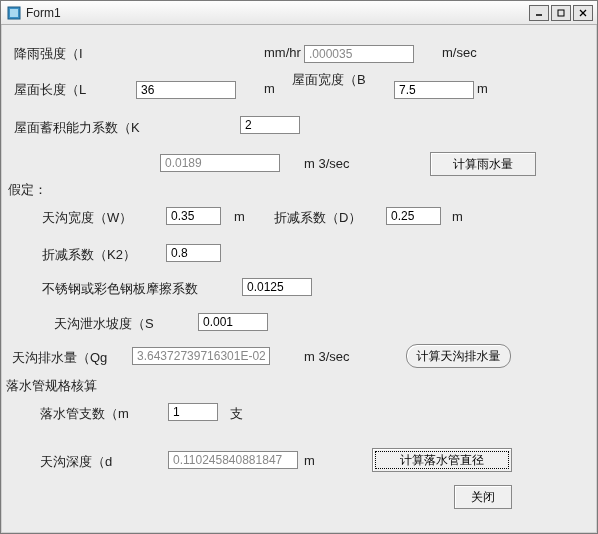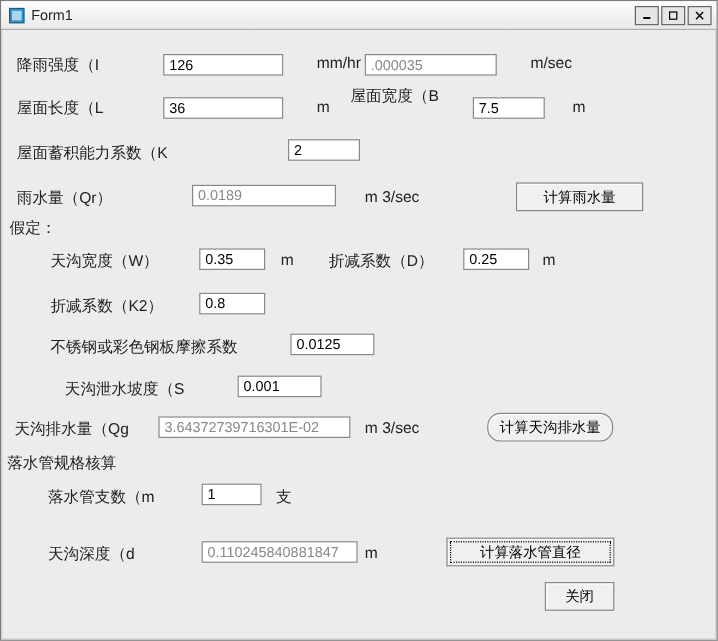--- a/index.html
+++ b/index.html
@@ -135,36 +135,34 @@
             <line x1="1" y1="1" x2="7" y2="7" stroke="#000" stroke-width="1.2"></line>
             <line x1="7" y1="1" x2="1" y2="7" stroke="#000" stroke-width="1.2"></line>
           </svg>
       </div>
     </div>
   </div>
 
   <div class="client">
 
     <span class="lbl" style="left:12px; top:20px;">降雨强度（I</span>
-    <input class="inp" style="left: 134px; top: 20px; width: 100px;" value="126">
     <span class="lbl" style="left:262px; top:20px;">mm/hr</span>
     <input class="inp" style="left: 302px; top: 20px; width: 110px;" readonly="" value=".000035">
     <span class="lbl" style="left:440px; top:20px;">m/sec</span>
 
     <span class="lbl" style="left:12px; top:56px;">屋面长度（L</span>
     <input class="inp" style="left: 134px; top: 56px; width: 100px;" value="36">
     <span class="lbl" style="left:262px; top:56px;">m</span>
     <span class="lbl" style="left:290px; top:46px;">屋面宽度（B</span>
-    <input class="inp" style="left: 392px; top: 56px; width: 60px;" value="7.5">
+    <input class="inp" style="left: 392px; top: 56px; width: 80px;" value="7.5">
     <span class="lbl" style="left:475px; top:56px;">m</span>
 
     <span class="lbl" style="left:12px; top:94px;">屋面蓄积能力系数（K</span>
     <input class="inp" style="left: 238px; top: 91px; width: 60px;" value="2">
 
-    <span class="lbl" style="left:12px; top:131px;">雨水量（Qr）</span>
     <input class="inp" style="left: 158px; top: 129px; width: 120px;" readonly="" value="0.0189">
     <span class="lbl" style="left:302px; top:131px;">m 3/sec</span>
     <div class="btn" style="left:428px; top:127px; width:106px;">计算雨水量</div>
 
     <span class="lbl" style="left:6px; top:156px;">假定：</span>
 
     <span class="lbl" style="left:40px; top:184px;">天沟宽度（W）</span>
     <input class="inp" style="left: 164px; top: 182px; width: 55px;" value="0.35">
     <span class="lbl" style="left:232px; top:184px;">m</span>
     <span class="lbl" style="left:272px; top:184px;">折减系数（D）</span>
@@ -174,21 +172,21 @@
     <span class="lbl" style="left:40px; top:221px;">折减系数（K2）</span>
     <input class="inp" style="left: 164px; top: 219px; width: 55px;" value="0.8">
 
     <span class="lbl" style="left:40px; top:255px;">不锈钢或彩色钢板摩擦系数</span>
     <input class="inp" style="left: 240px; top: 253px; width: 70px;" value="0.0125">
 
     <span class="lbl" style="left:52px; top:290px;">天沟泄水坡度（S</span>
     <input class="inp" style="left: 196px; top: 288px; width: 70px;" value="0.001">
 
     <span class="lbl" style="left:10px; top:324px;">天沟排水量（Qg</span>
-    <input class="inp" style="left: 130px; top: 322px; width: 160px;" readonly="" value="3.64372739716301E-02">
+    <input class="inp" style="left: 130px; top: 322px; width: 138px;" readonly="" value="3.64372739716301E-02">
     <span class="lbl" style="left:302px; top:324px;">m 3/sec</span>
     <div class="btn" style="left:404px; top:319px; width:105px;border-radius:11px;">计算天沟排水量</div>
 
     <span class="lbl" style="left:4px; top:352px;">落水管规格核算</span>
 
     <span class="lbl" style="left:38px; top:380px;">落水管支数（m</span>
     <input class="inp" style="left: 166px; top: 378px; width: 50px;" value="1">
     <span class="lbl" style="left:228px; top:380px;">支</span>
 
     <span class="lbl" style="left:38px; top:428px;">天沟深度（d</span>

